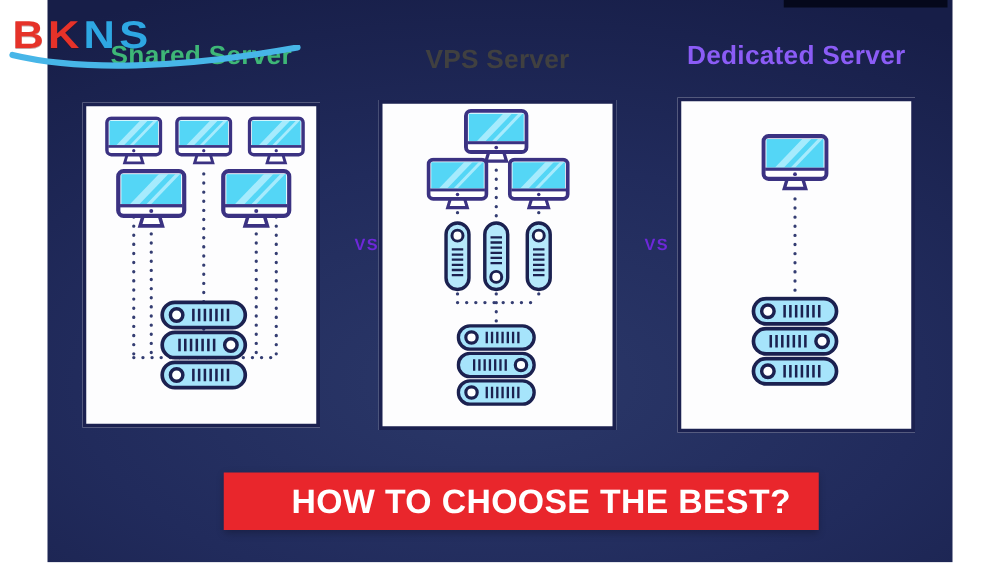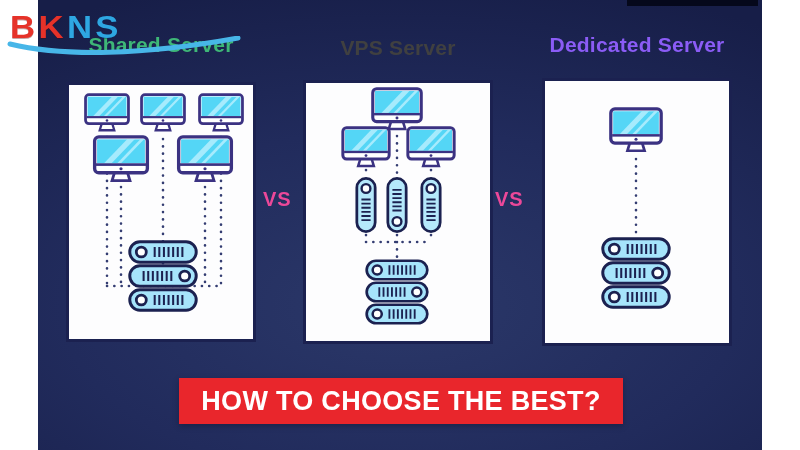--- a/index.html
+++ b/index.html
@@ -22,37 +22,38 @@
   .panel-right{left:542px;top:78px;width:190px;height:268px;}
   .panel svg{display:block;}
   .panel-title{
     position:absolute;width:190px;text-align:center;
     font-size:21px;font-weight:bold;letter-spacing:0.2px;
   }
   .t-shared{left:66px;top:33px;}
   .t-vps{left:303px;top:36px;}
   .t-dedicated{left:542px;top:33px;}
   .vs{
-    position:absolute;width:40px;text-align:left;color:#ec4899;
-    font-size:20px;font-weight:800;letter-spacing:1px;
+    position:absolute;width:40px;text-align:right;color:#6d28d9;
+    font-size:13px;font-weight:800;letter-spacing:1px;
   }
   .vs1{left:263px;top:188px;}
   .vs2{left:495px;top:188px;}
   .logo{
     position:absolute;left:10px;top:12px;z-index:5;
     font-size:31px;font-weight:900;letter-spacing:3px;line-height:1;
     transform:scaleX(1.12);transform-origin:left top;white-space:nowrap;
   }
   .logo .bk{color:#e63229;text-shadow:0 1px 0 rgba(90,0,0,0.35);}
   .logo .ns{color:#2ea7e2;text-shadow:0 1px 0 rgba(0,40,90,0.35);}
   .swoosh{position:absolute;left:4px;top:36px;z-index:4;}
   .banner{
     position:absolute;left:179px;top:378px;width:444px;height:46px;
     display:flex;align-items:center;justify-content:center;
     box-shadow:0 2px 6px rgba(0,0,0,0.25);
+    padding-left:32px;
   }
   .banner span{
     color:#ffffff;font-size:27px;font-weight:800;letter-spacing:0.3px;white-space:nowrap;
   }
   .hidden-defs{position:absolute;width:0;height:0;}
 </style>
 </head>
 <body>
 
 <div class="stage">

